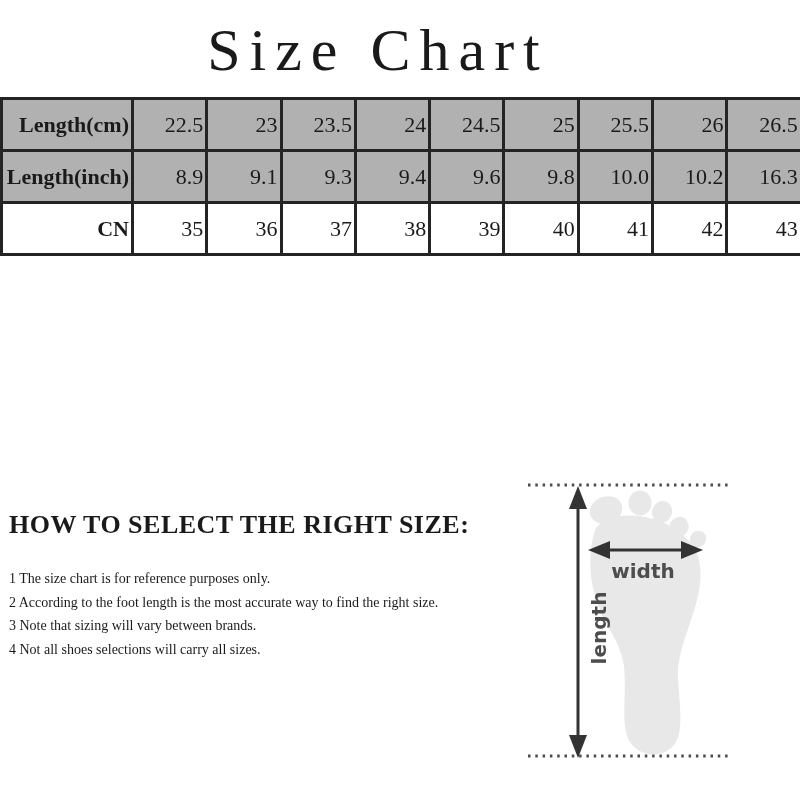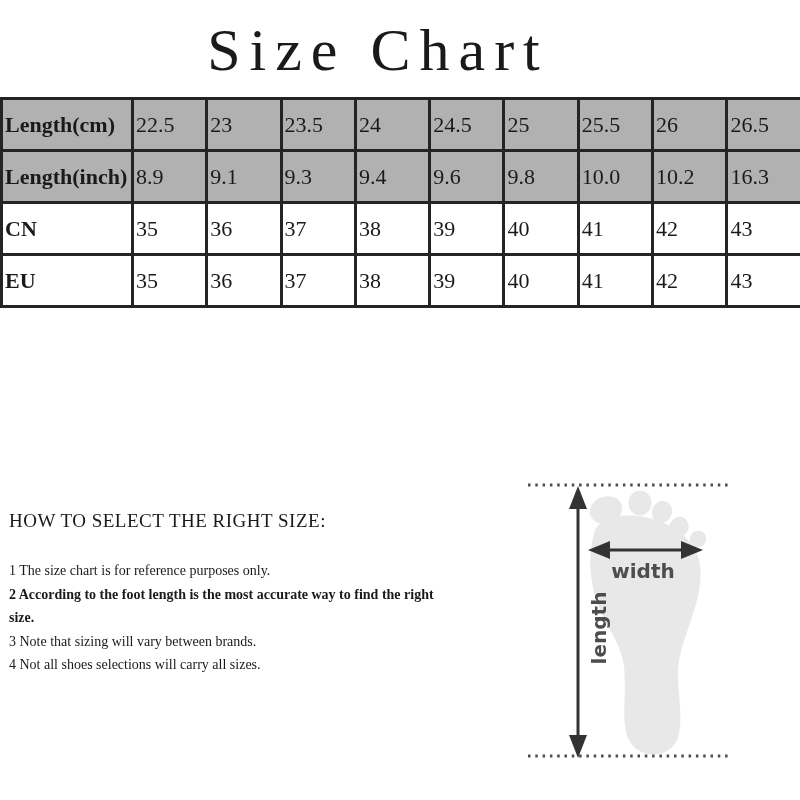--- a/index.html
+++ b/index.html
@@ -21,32 +21,32 @@
     position:absolute;top:6px;left:0;width:756px;height:88px;
     line-height:88px;text-align:center;font-size:60px;font-weight:normal;
     letter-spacing:9px;white-space:nowrap;
   }
   table.size-table{
     position:absolute;top:97px;left:0;width:800px;
     border-collapse:collapse;table-layout:fixed;
   }
   table.size-table td{
     border:3px solid var(--border);
-    height:52px;text-align:left;vertical-align:middle;
+    height:52px;text-align:right;vertical-align:middle;
     font-size:22px;padding:0 2px;overflow:hidden;
   }
   table.size-table tr.hdr td{background:var(--header-bg);}
   table.size-table td.lbl{font-weight:bold;font-size:22px;}
   .notes{position:absolute;left:9px;top:510px;width:480px;}
   .notes h2{
-    margin:0;font-size:19px;font-weight:normal;letter-spacing:0.5px;white-space:nowrap;
+    margin:0;font-size:26px;font-weight:bold;letter-spacing:0.5px;white-space:nowrap;
   }
   .notes .list{margin-top:27px;}
   .notes p{margin:0;font-size:14px;line-height:23.5px;max-width:438px;}
-  .notes p.b{font-weight:bold;}
+  .notes p.b{font-weight:normal;}
   .diagram{position:absolute;left:520px;top:440px;width:280px;height:340px;}
   .diagram text{
     font-family:"DejaVu Sans", sans-serif;font-size:20px;font-weight:bold;
     fill:var(--diag-label);
   }
 </style>
 </head>
 <body>
 
 <div class="title">Size Chart</div>
@@ -76,32 +76,20 @@
         <td>9.3</td>
         <td>9.4</td>
         <td>9.6</td>
         <td>9.8</td>
         <td>10.0</td>
         <td>10.2</td>
         <td>16.3</td>
       </tr>
       <tr>
         <td class="lbl">CN</td>
-        <td>35</td>
-        <td>36</td>
-        <td>37</td>
-        <td>38</td>
-        <td>39</td>
-        <td>40</td>
-        <td>41</td>
-        <td>42</td>
-        <td>43</td>
-      </tr>
-      <tr>
-        <td class="lbl">EU</td>
         <td>35</td>
         <td>36</td>
         <td>37</td>
         <td>38</td>
         <td>39</td>
         <td>40</td>
         <td>41</td>
         <td>42</td>
         <td>43</td>
       </tr>

